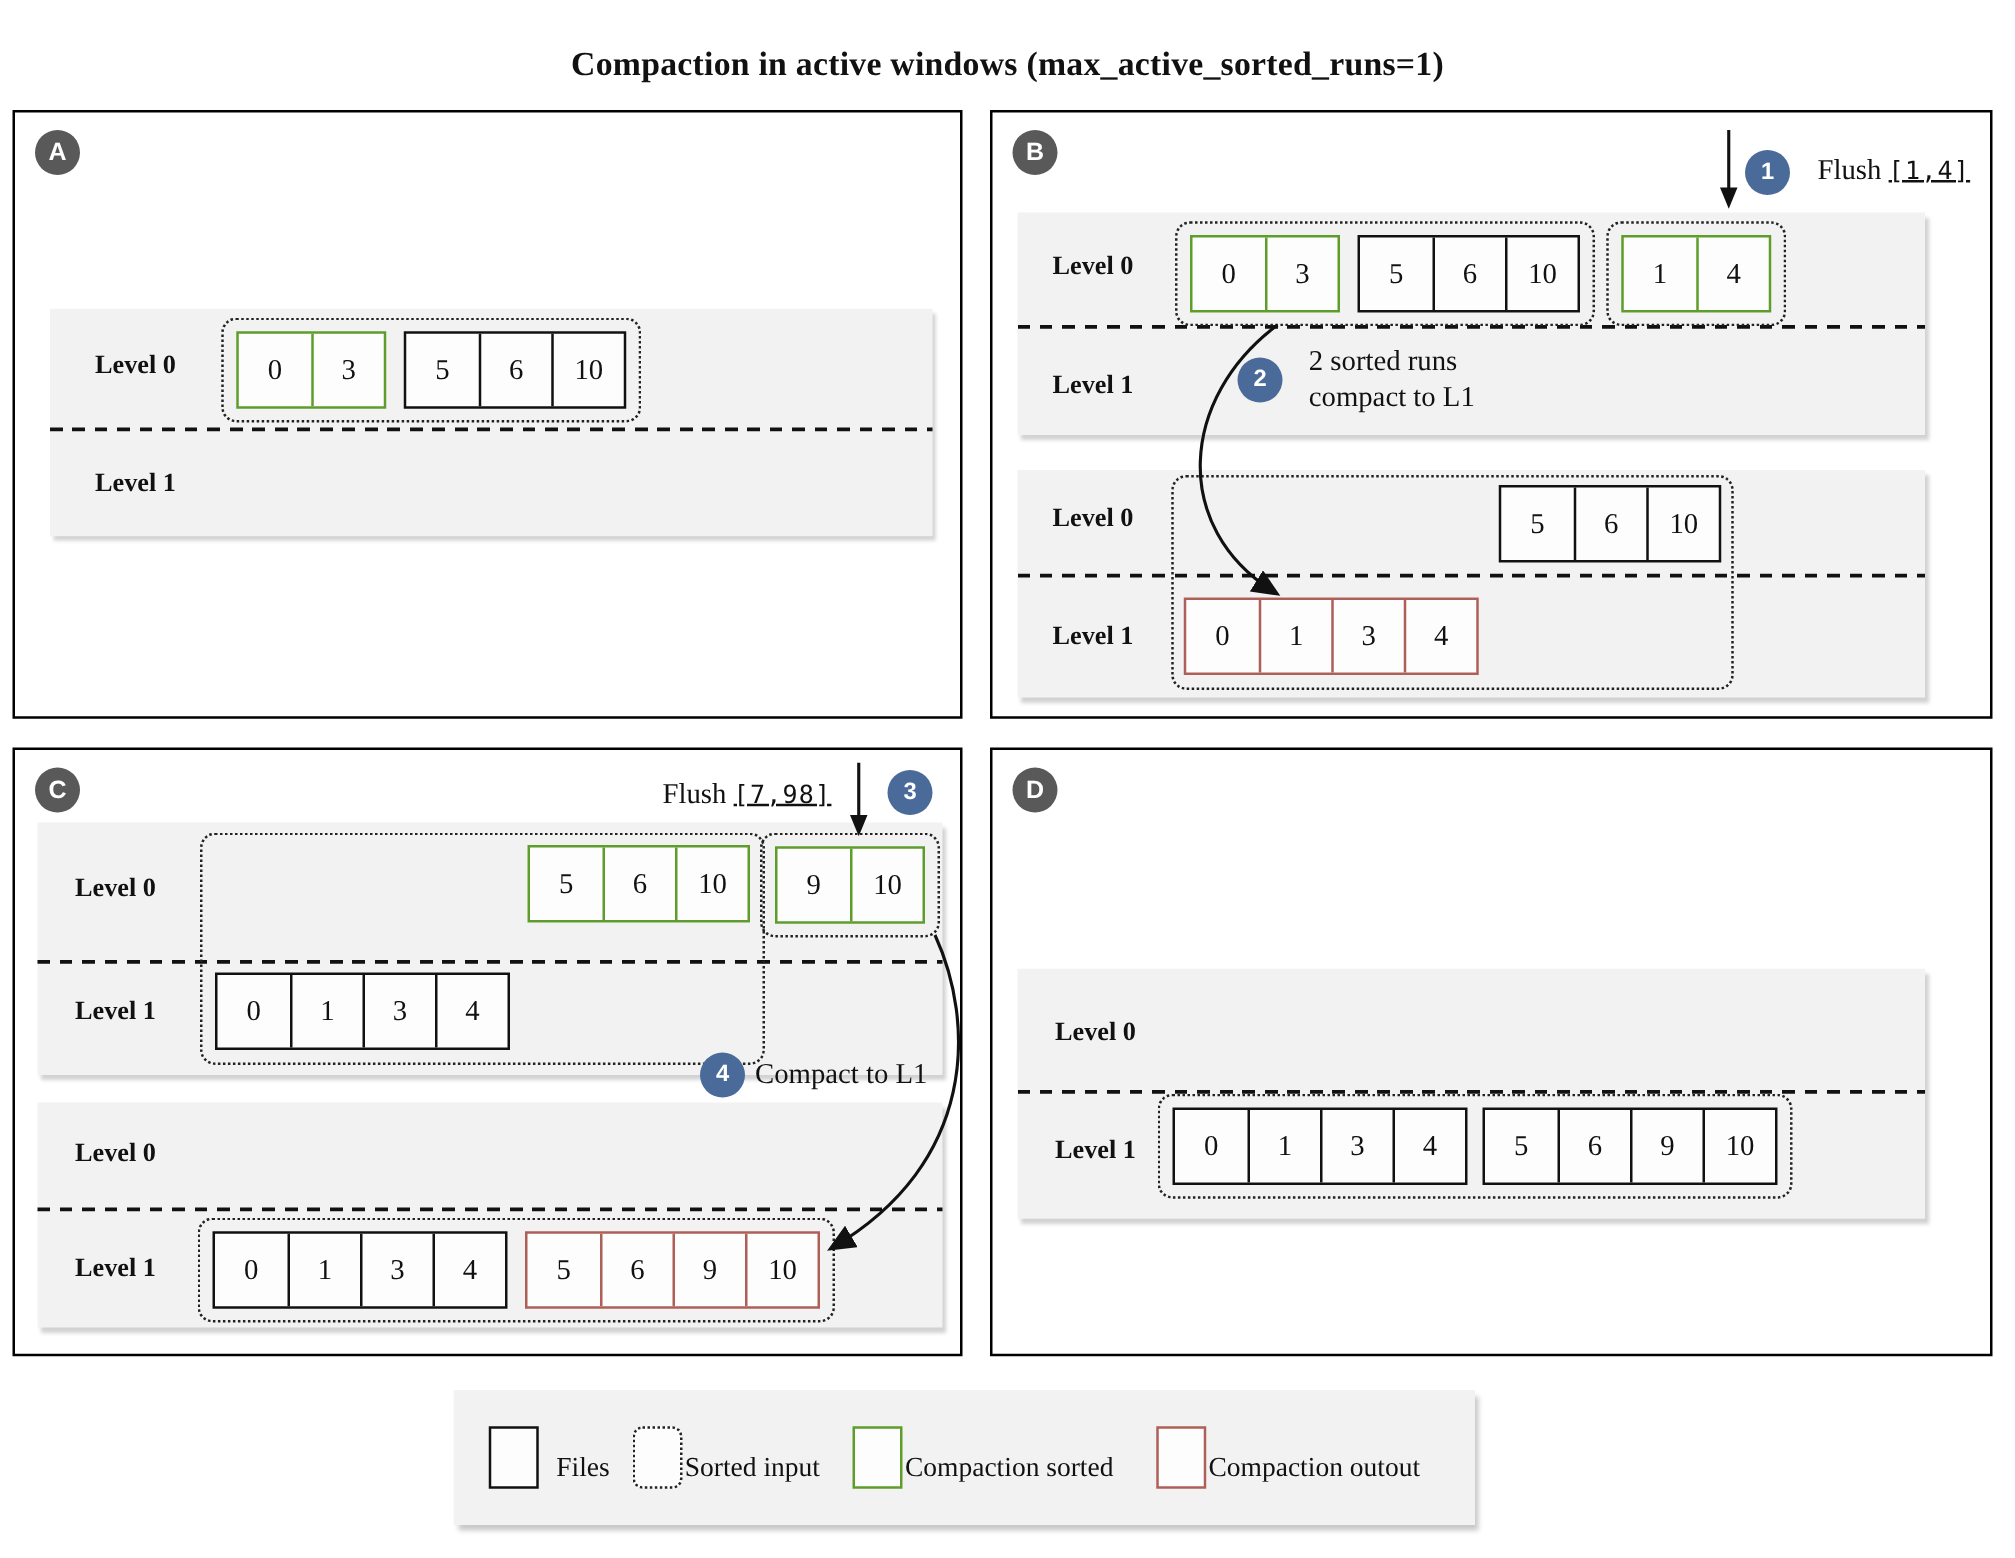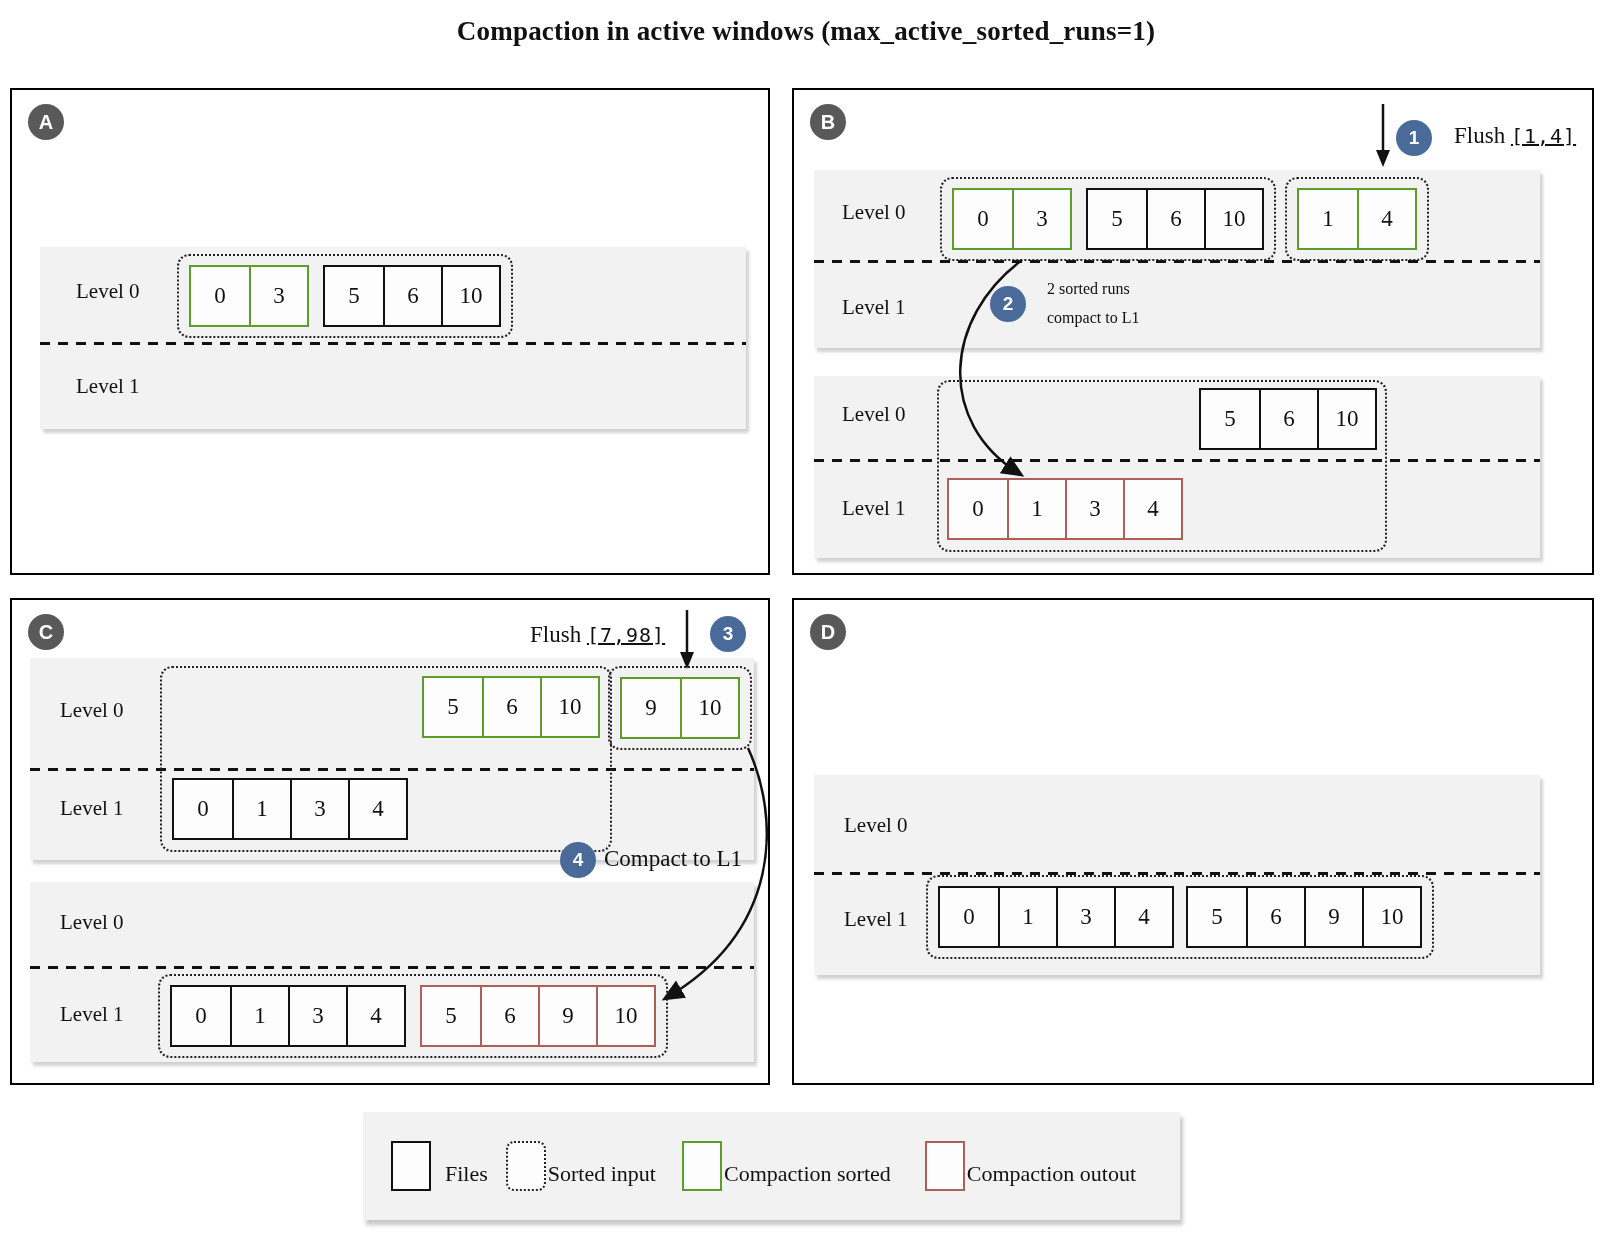--- a/index.html
+++ b/index.html
@@ -1,33 +1,33 @@
 <!DOCTYPE html>
 <html><head>
 <meta charset="utf-8">
 <style>
   * { margin:0; padding:0; box-sizing:border-box; }
   html,body { background:#ffffff; }
   .page { position:relative; width:1612px; height:1246px; background:#fff;
           font-family:"Liberation Serif", serif; color:#111; overflow:hidden; }
 
-  .title { position:absolute; left:0; right:0; top:16px; text-align:center;
+  .title { position:absolute; left:0; right:0; top:36px; text-align:center;
            font-size:27px; font-weight:bold; letter-spacing:.2px; }
 
   .panel { position:absolute; border:2px solid #000; background:#fff; }
   .panel-badge { position:absolute; left:16px; top:14px; width:36px; height:36px;
                  border-radius:50%; background:#595959; color:#fff;
                  font-family:"Liberation Sans", sans-serif; font-weight:bold; font-size:20px;
                  display:flex; align-items:center; justify-content:center; }
 
   .band { position:absolute; background:#f2f2f2; box-shadow:3px 4px 3px rgba(0,0,0,.18); }
   .sep  { position:absolute; left:0; right:0; height:3px;
           background:repeating-linear-gradient(90deg,#111 0 10px,transparent 10px 18px); }
 
-  .lvl-label { position:absolute; font-size:21px; white-space:nowrap; }
+  .lvl-label { position:absolute; font-size:21px; white-space:nowrap;font-weight:bold; }
 
   .outline { position:absolute; border:2.5px dotted #222; border-radius:12px; }
   .outline.flexbox { display:inline-flex; gap:14px; padding:9px 10px; }
 
   .run { position:absolute; display:flex; background:#fdfdfd; }
   .run.inflow { position:static; }
   .run .cell { width:58px; height:58px; display:flex; align-items:center; justify-content:center;
                font-size:23px; }
   .run.files { border:2.5px solid #111; }
   .run.files .cell + .cell { border-left:2.5px solid #111; }
@@ -35,21 +35,21 @@
   .run.input .cell + .cell { border-left:2.5px solid #5e9c2c; }
   .run.output { border:2.5px solid #ae5f58; }
   .run.output .cell + .cell { border-left:2.5px solid #ae5f58; }
 
   .step-badge { position:absolute; width:36px; height:36px; border-radius:50%;
                 background:#4a6b99; color:#fff; font-family:"Liberation Sans", sans-serif;
                 font-weight:bold; font-size:19px;
                 display:flex; align-items:center; justify-content:center; z-index:5; }
   .anno-text { position:absolute; font-size:23px; white-space:nowrap; }
   .anno-text .mono { font-family:"DejaVu Sans Mono", monospace; font-size:20px; letter-spacing:1px;text-decoration:underline; }
-  .note-2line { position:absolute; font-size:16px; line-height:29px; white-space:nowrap; }
+  .note-2line { position:absolute; font-size:23px; line-height:29px; white-space:nowrap; }
 
   .arrow-overlay { position:absolute; left:0; top:0; pointer-events:none; z-index:6; }
   .down-arrow { position:absolute; z-index:6; }
 
   .legend { position:absolute; left:363px; top:1112px; width:817px; height:108px;
             background:#f2f2f2; box-shadow:3px 5px 4px rgba(0,0,0,.22);
             display:flex; align-items:center; padding-left:28px; }
   .lg-swatch { width:40px; height:50px; background:#fdfdfd; flex:0 0 auto; }
   .lg-swatch.files  { border:2.5px solid #111; }
   .lg-swatch.sorted { border:2.5px dotted #222; border-radius:8px; }

